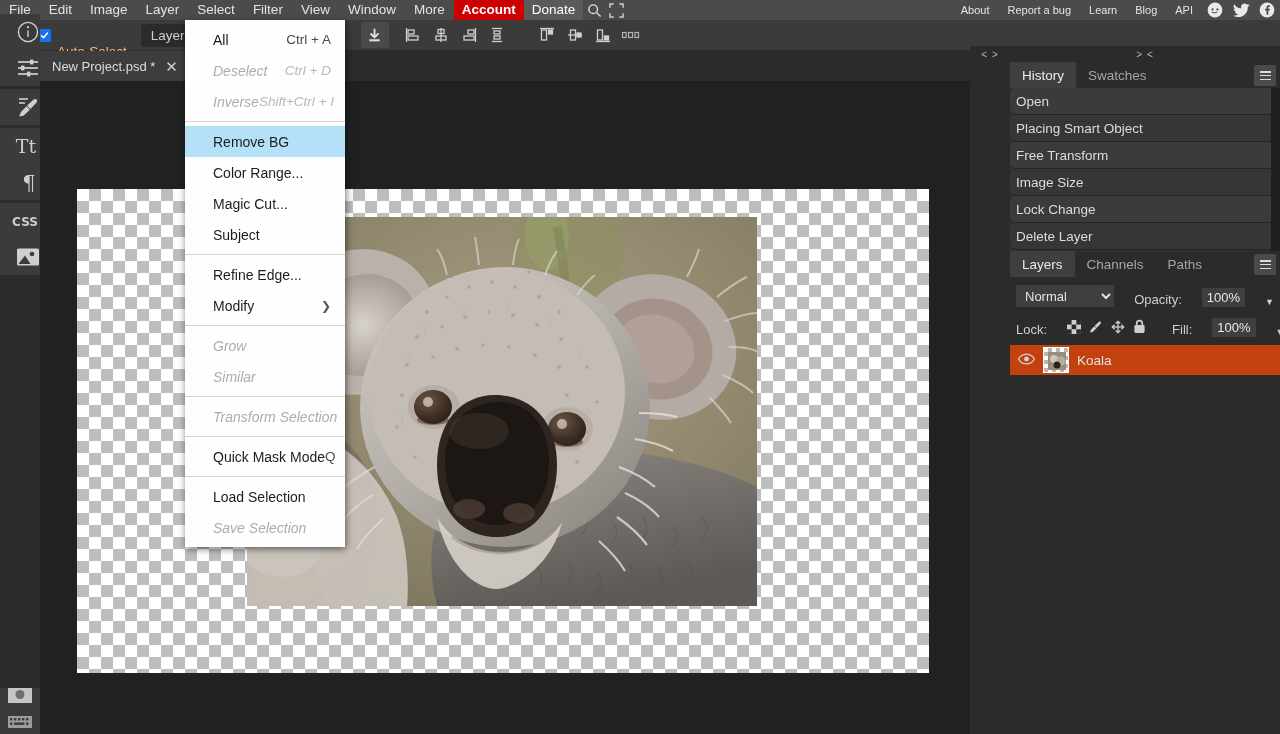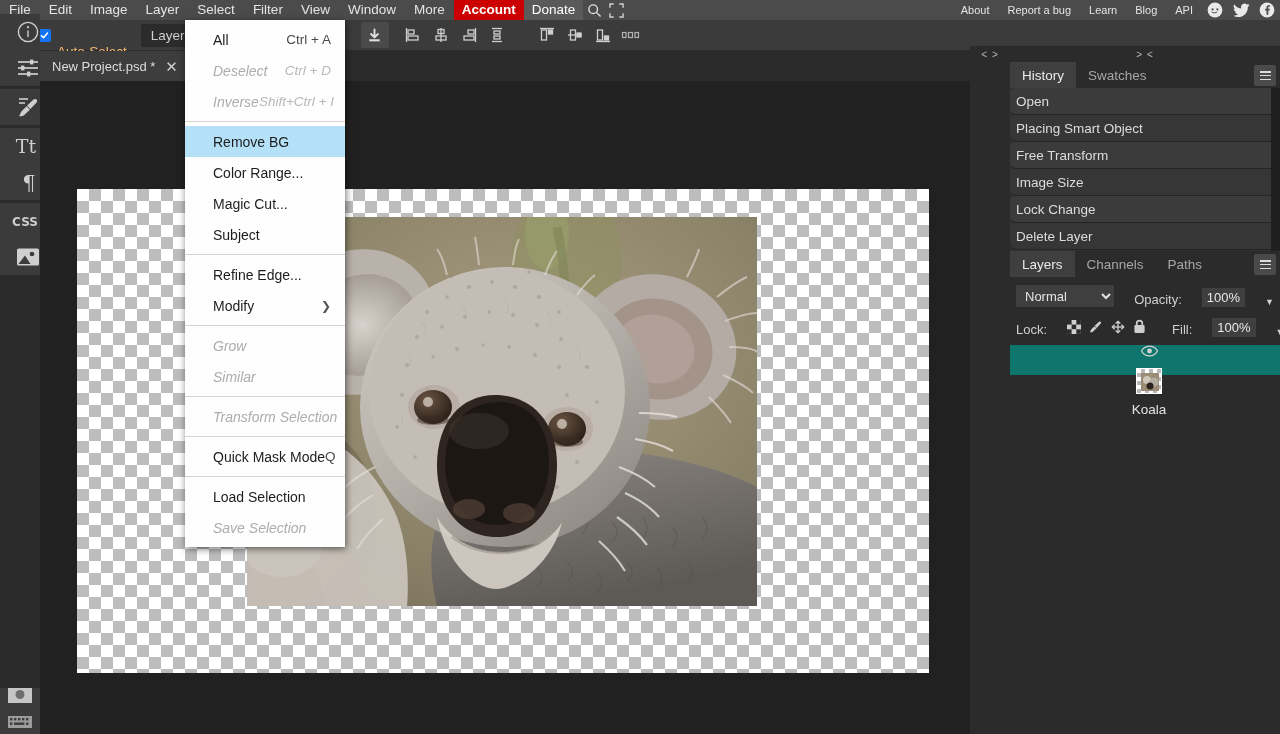--- a/index.html
+++ b/index.html
@@ -139,21 +139,21 @@
 
   .lay-ctl { display:flex; align-items:flex-end; height:30px; padding:0 6px; gap:20px; font-size:13px; color:#cfcfcf; }
   .blend-sel {
     background:#3f3f3f; color:#e4e4e4; border:none; height:22px; width:100px;
     font-size:13px; font-family:"Liberation Sans", sans-serif; padding-left:5px;
   }
   .numfield { background:#3f3f3f; color:#e9e9e9; padding:2px 5px; font-size:13px; }
   .caret { font-size:9px; color:#cfcfcf; }
   .lockicons { display:flex; align-items:center; gap:8px; }
   .layer-row {
-    height:30px; background:#0f766e; display:flex; align-items:center; gap:8px; padding-left:8px;flex-direction:column;
+    height:30px; background:#c2410c; display:flex; align-items:center; gap:8px; padding-left:8px;
   }
   .thumb {
     width:26px; height:26px; border:1px solid #fff; flex:none;
     background-color:#fff;
     background-image:
       linear-gradient(45deg, #b8b8b8 25%, transparent 25%, transparent 75%, #b8b8b8 75%),
       linear-gradient(45deg, #b8b8b8 25%, transparent 25%, transparent 75%, #b8b8b8 75%);
     background-size:8px 8px; background-position:0 0, 4px 4px;
     position:relative; overflow:hidden;
   }

